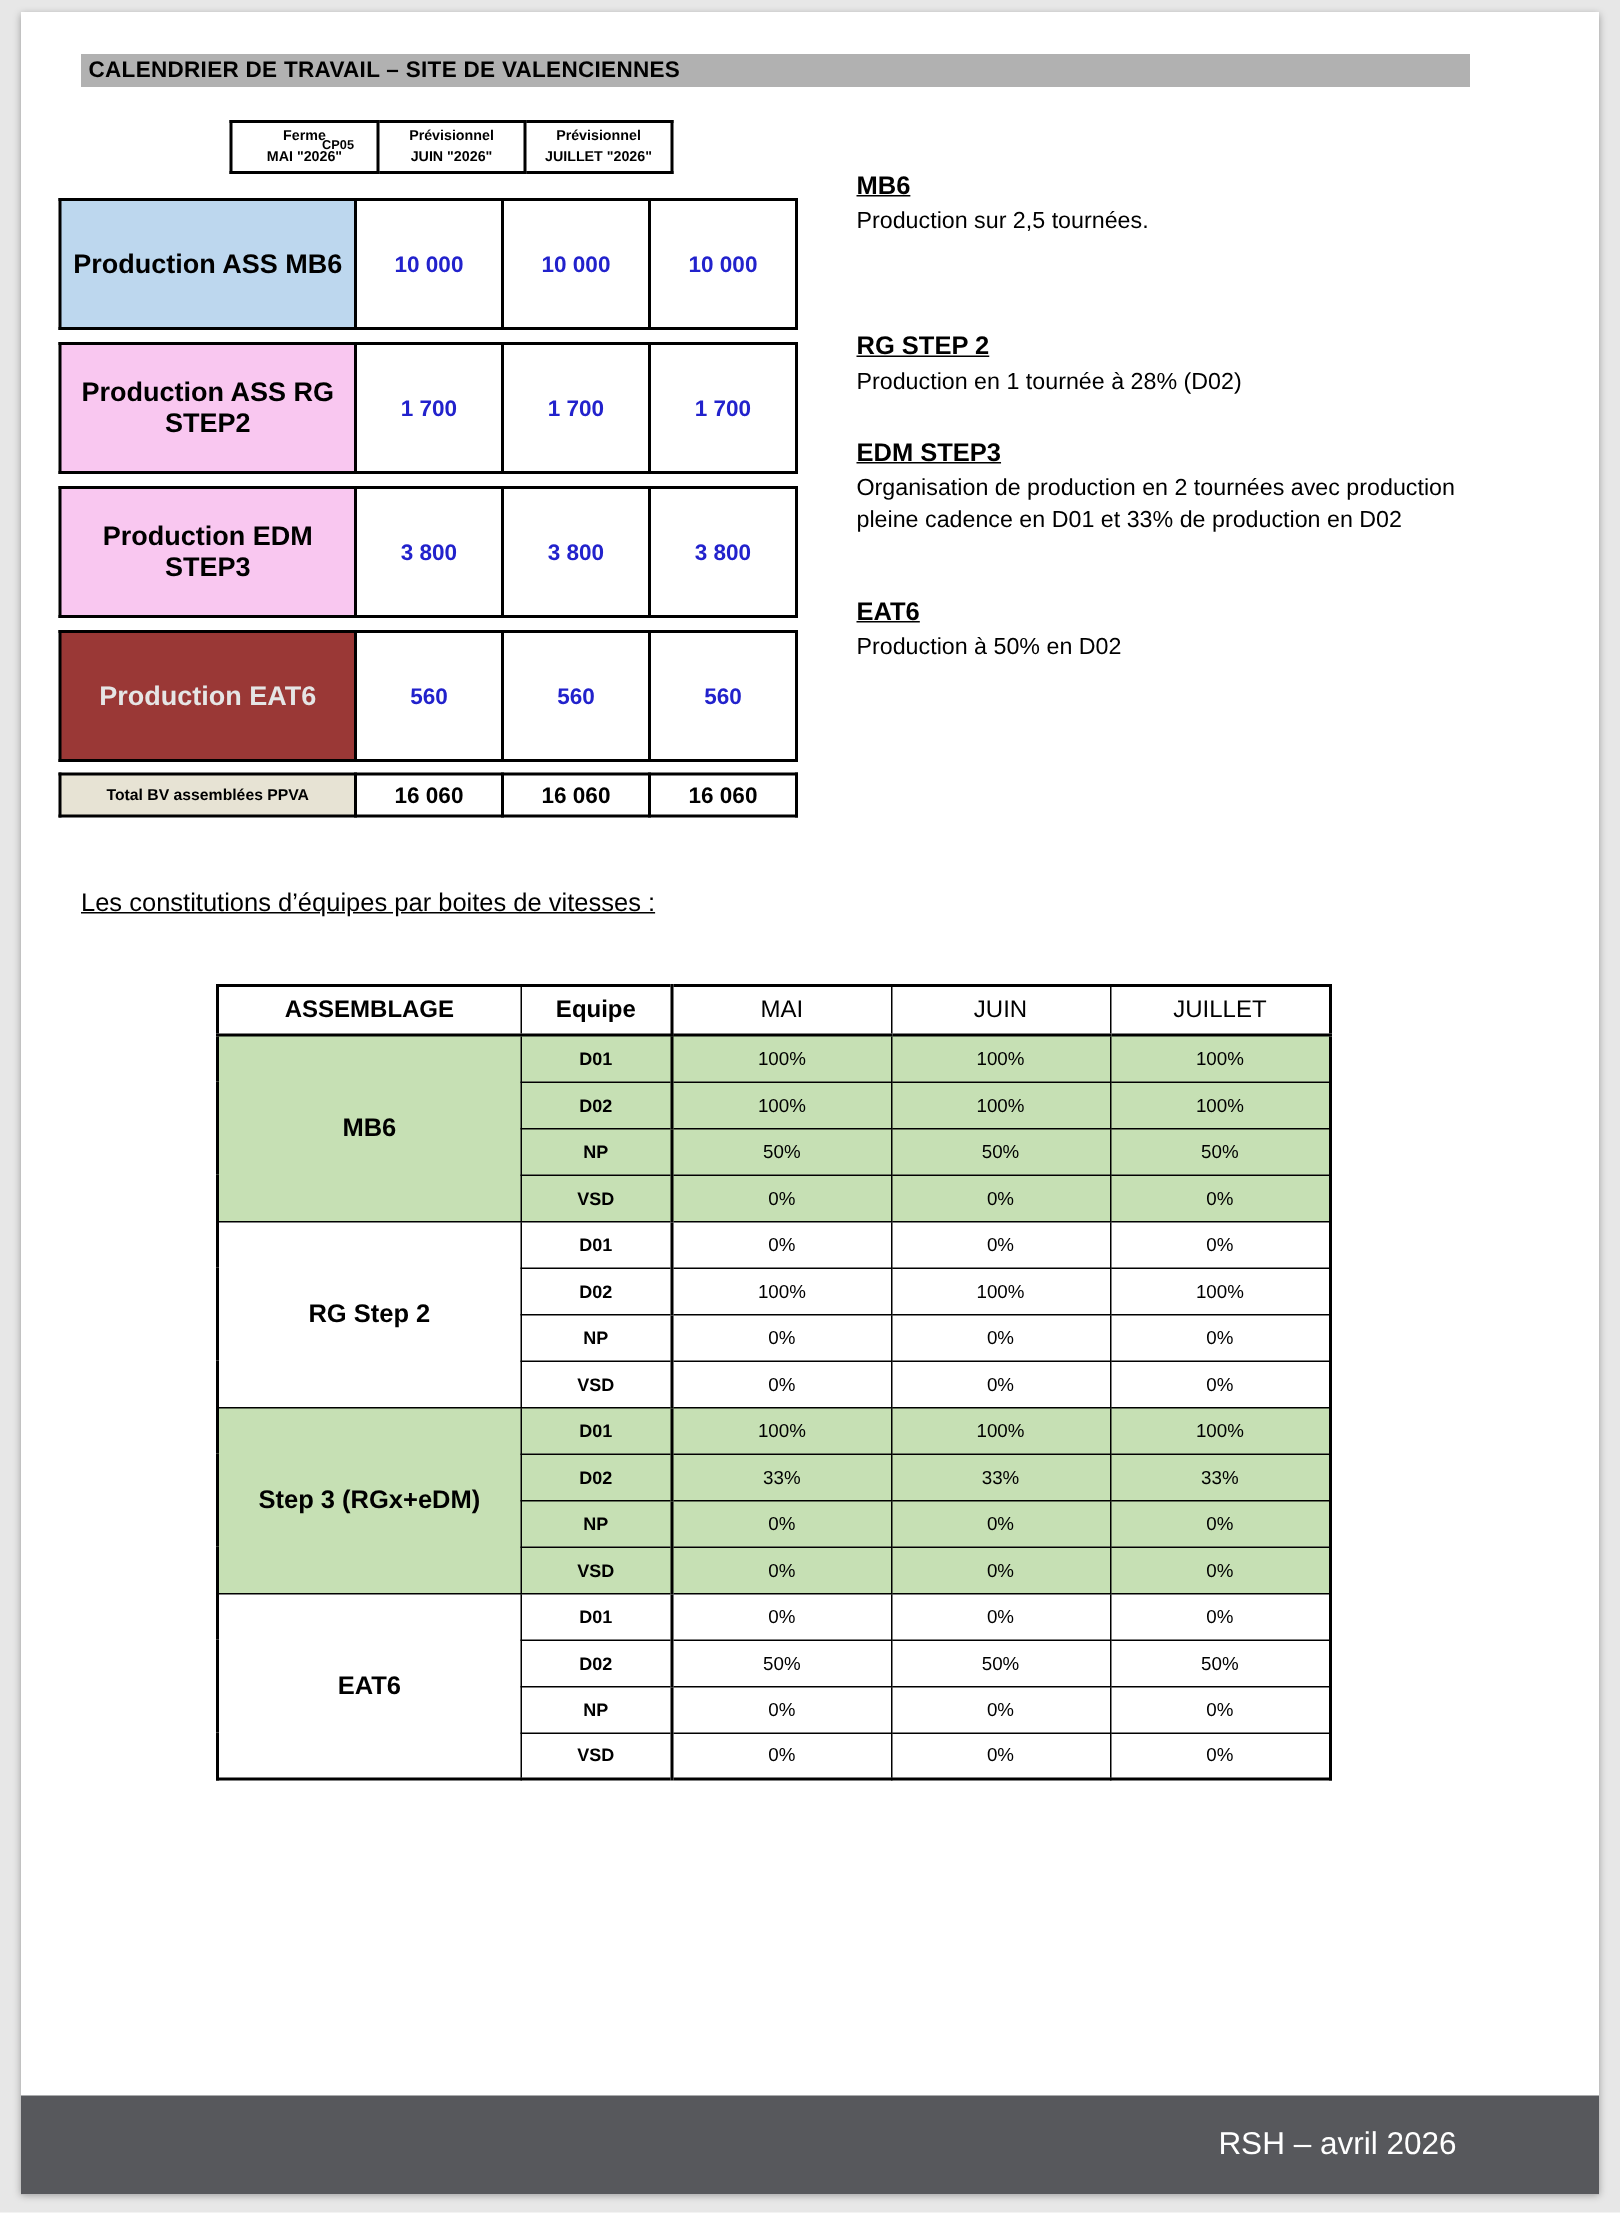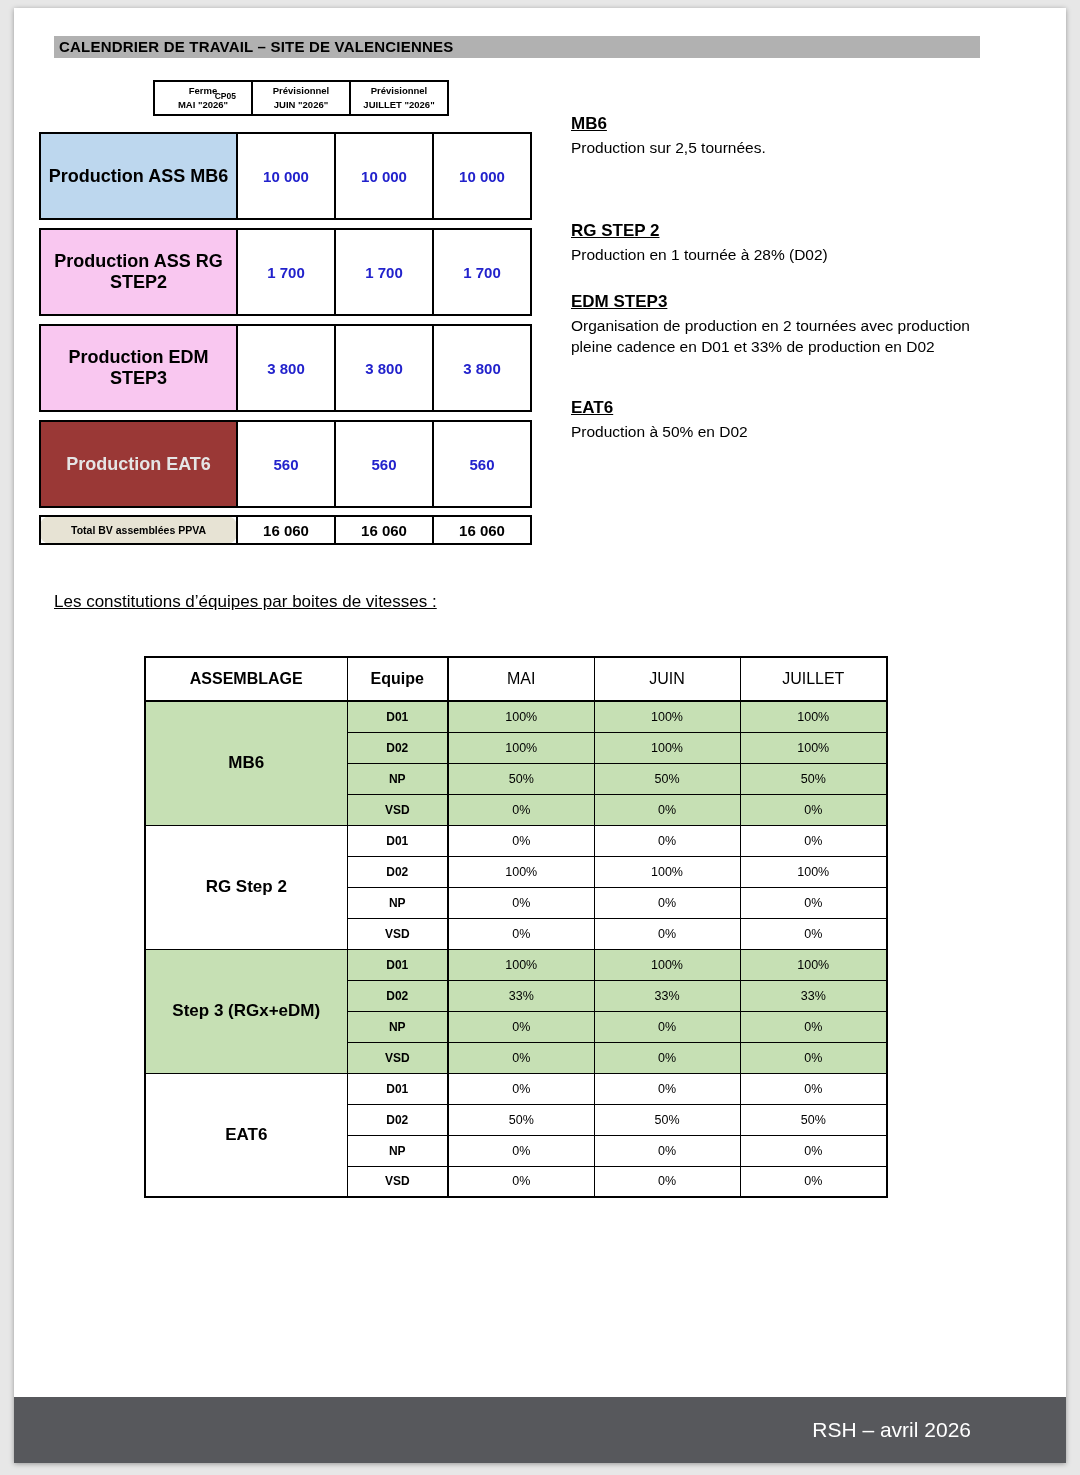--- a/index.html
+++ b/index.html
@@ -54,21 +54,21 @@
   }
   .prod-row .num {
     width: 98px; text-align: center;
     font-size: 15px; font-weight: bold;
     color: #2222cc; background: #fff;
   }
   .prod-row.r { height: 88px; }
   .prod-row.mt16 { margin-top: 16px; }
   .prod-row.mt8  { margin-top: 8px; }
   .prod-row.total { margin-top: 7px; height: 30px; }
-  .prod-row.total .plabel { font-size: 10.5px; border-radius: 10px; }
+  .prod-row.total .plabel { font-size: 10.5px; }
   .prod-row.total .num { color: #000; margin-left: 36px; }
   .bg-blue { background: #bdd7ee; }
   .bg-pink { background: #f9c7f0; }
   .bg-red  { background: #9a3836; color: #e5e5e5; }
   .bg-tan  { background: #e7e3d4; }
 
   
   .notes { position: absolute; left: 557px; top: 106px; width: 424px; }
   .note h3 {
     margin: 0 0 4px 0;
@@ -92,21 +92,21 @@
     position: absolute; left: 130px; top: 648px;
     border-collapse: collapse; table-layout: fixed;
     border: 2px solid #000;
   }
   .teams th, .teams td {
     border: 1px solid #000;
     text-align: center; vertical-align: middle;
     padding: 0;
   }
   .teams tr { height: 31px; }
-  .teams tr.thead { height: 44px; }
+  .teams tr.thead { height: 33px; }
   .teams tr.thead th { font-size: 16px; border-bottom: 2px solid #000; background: #fff; }
   .h-asm, .h-eq { font-weight: bold; }
   .h-m { font-weight: normal; }
   .h-eq, td.eq { border-right: 2px solid #000 !important; }
   td.asm { font-size: 17px; font-weight: bold; background: #fff; }
   td.eq  { font-size: 12px; font-weight: bold; background: #fff; }
   td.val { font-size: 12.5px; background: #fff; }
   tr.g-green td { background: #c6e0b4; }
 
   

